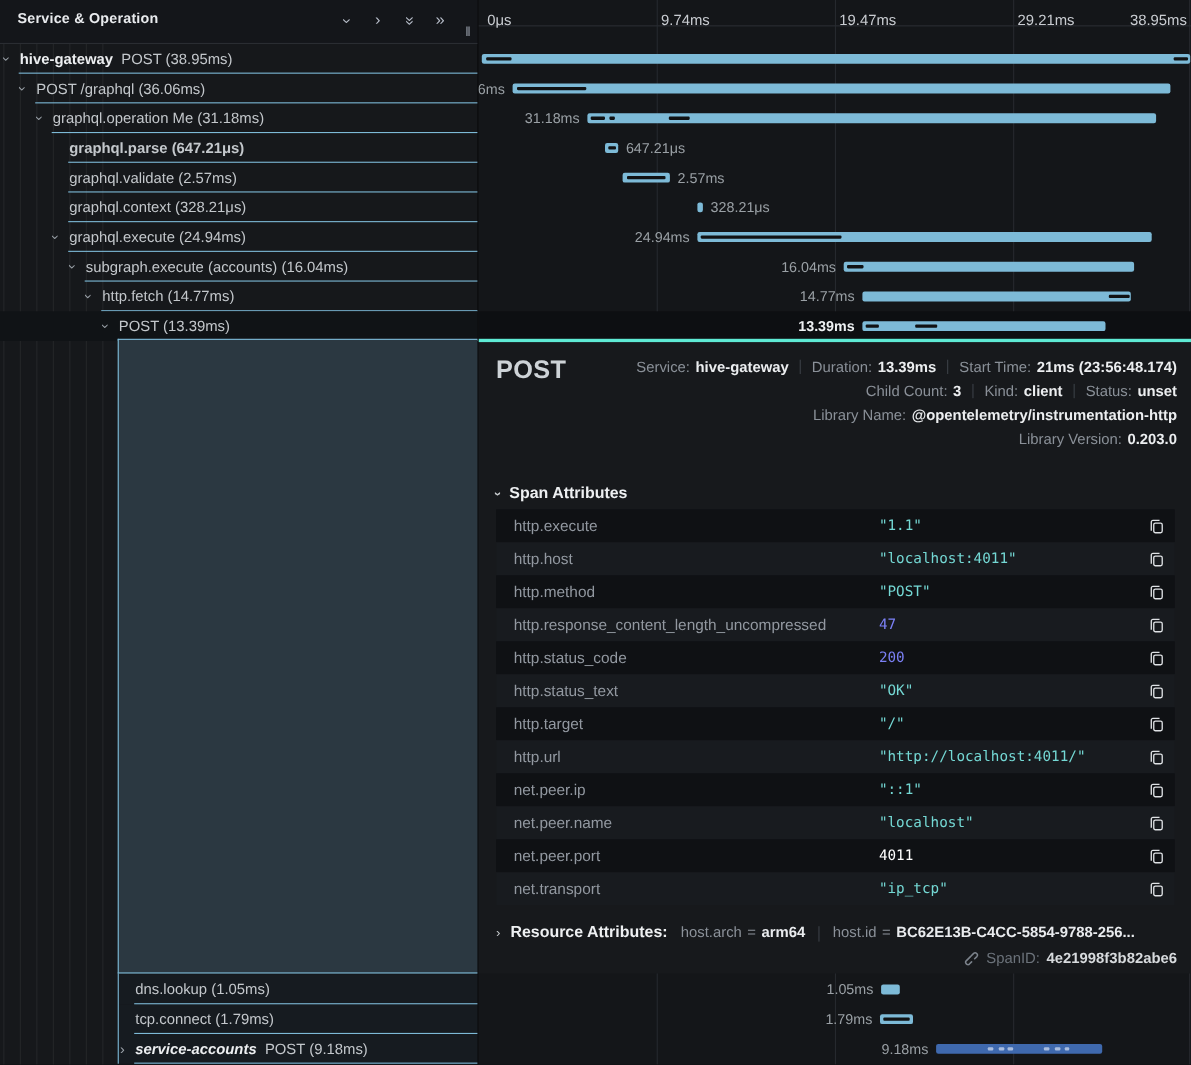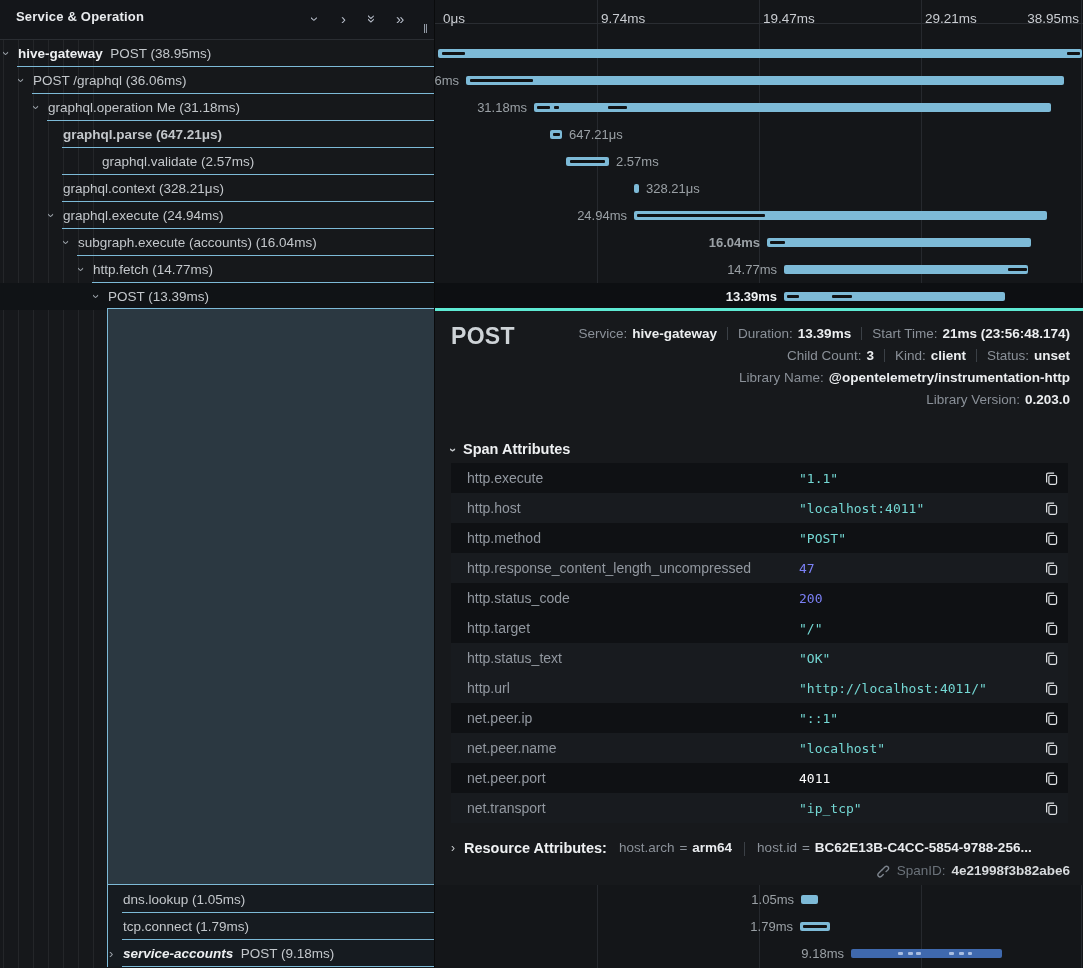--- a/index.html
+++ b/index.html
@@ -97,21 +97,21 @@
         <div class="trow" style="top: 94px;">
           <span class="chev" style="left: 34px;"><span class="rot90">›</span></span>
           <span class="ttext" style="left: 48px;">graphql.operation Me (31.18ms)</span>
           <div class="rline" style="left: 47px;"></div>
         </div>
         <div class="trow" style="top: 121px;">
           <span class="ttext" style="left: 63px; font-weight: bold;">graphql.parse (647.21μs)</span>
           <div class="rline" style="left: 62px;"></div>
         </div>
         <div class="trow" style="top: 148px;">
-          <span class="ttext" style="left: 63px; margin-left: 39px;">graphql.validate (2.57ms)</span>
+          <span class="ttext" style="left: 63px;">graphql.validate (2.57ms)</span>
           <div class="rline" style="left: 62px;"></div>
         </div>
         <div class="trow" style="top: 175px;">
           <span class="ttext" style="left: 63px;">graphql.context (328.21μs)</span>
           <div class="rline" style="left: 62px;"></div>
         </div>
         <div class="trow" style="top: 202px;">
           <span class="chev" style="left: 49px;"><span class="rot90">›</span></span>
           <span class="ttext" style="left: 63px;">graphql.execute (24.94ms)</span>
           <div class="rline" style="left: 62px;"></div>
@@ -212,21 +212,21 @@
         <div class="barrow" style="top: 175px;">
           <span class="durlabel" style="left: 211px;">328.21μs</span>
           <div class="bar" style="left: 199px; width: 5px; background: rgb(125, 186, 215);"></div>
         </div>
         <div class="barrow" style="top: 202px;">
           <span class="durlabel" style="right: 457px;">24.94ms</span>
           <div class="bar" style="left: 199px; width: 413px; background: rgb(125, 186, 215);">
             <div class="notch" style="left: 3px; width: 128px;"></div>
           </div>
         </div>
-        <div class="barrow" style="top: 229px; font-weight: bold;">
+        <div class="barrow" style="top: 229px;">
           <span class="durlabel" style="right: 324px;">16.04ms</span>
           <div class="bar" style="left: 332px; width: 264px; background: rgb(125, 186, 215);">
             <div class="notch" style="left: 3px; width: 15px;"></div>
           </div>
         </div>
         <div class="barrow" style="top: 256px;">
           <span class="durlabel" style="right: 307px;">14.77ms</span>
           <div class="bar" style="left: 349px; width: 244px; background: rgb(125, 186, 215);">
             <div class="notch" style="left: 224px; width: 19px;"></div>
           </div>
@@ -341,33 +341,33 @@
           <div class="attr-row odd">
             <div class="attr-key">http.status_code</div>
             <div class="attr-val" style="color: rgb(123, 128, 245);">200</div>
             <div class="copy-btn">
               <svg class="icon" width="15" height="15" viewBox="0 0 16 16" fill="none" stroke="#dfe2e5" stroke-width="1.3" stroke-linejoin="round">
                 <rect x="5.2" y="4.8" width="8.2" height="9.4" rx="1.6"></rect>
                 <path d="M10.8 2.2 H4.4 a1.6 1.6 0 0 0 -1.6 1.6 v8.4"></path>
               </svg>
             </div>
           </div>
+          <div class="attr-row even">
+            <div class="attr-key">http.status_text</div>
+            <div class="attr-val" style="color: rgb(116, 216, 212);">"OK"</div>
+            <div class="copy-btn">
+              <svg class="icon" width="15" height="15" viewBox="0 0 16 16" fill="none" stroke="#dfe2e5" stroke-width="1.3" stroke-linejoin="round">
+                <rect x="5.2" y="4.8" width="8.2" height="9.4" rx="1.6"></rect>
+                <path d="M10.8 2.2 H4.4 a1.6 1.6 0 0 0 -1.6 1.6 v8.4"></path>
+              </svg>
+            </div>
+          </div>
           <div class="attr-row odd">
             <div class="attr-key">http.target</div>
             <div class="attr-val" style="color: rgb(116, 216, 212);">"/"</div>
-            <div class="copy-btn">
-              <svg class="icon" width="15" height="15" viewBox="0 0 16 16" fill="none" stroke="#dfe2e5" stroke-width="1.3" stroke-linejoin="round">
-                <rect x="5.2" y="4.8" width="8.2" height="9.4" rx="1.6"></rect>
-                <path d="M10.8 2.2 H4.4 a1.6 1.6 0 0 0 -1.6 1.6 v8.4"></path>
-              </svg>
-            </div>
-          </div>
-          <div class="attr-row even">
-            <div class="attr-key">http.status_text</div>
-            <div class="attr-val" style="color: rgb(116, 216, 212);">"OK"</div>
             <div class="copy-btn">
               <svg class="icon" width="15" height="15" viewBox="0 0 16 16" fill="none" stroke="#dfe2e5" stroke-width="1.3" stroke-linejoin="round">
                 <rect x="5.2" y="4.8" width="8.2" height="9.4" rx="1.6"></rect>
                 <path d="M10.8 2.2 H4.4 a1.6 1.6 0 0 0 -1.6 1.6 v8.4"></path>
               </svg>
             </div>
           </div>
           <div class="attr-row even">
             <div class="attr-key">http.url</div>
             <div class="attr-val" style="color: rgb(116, 216, 212);">"http://localhost:4011/"</div>

